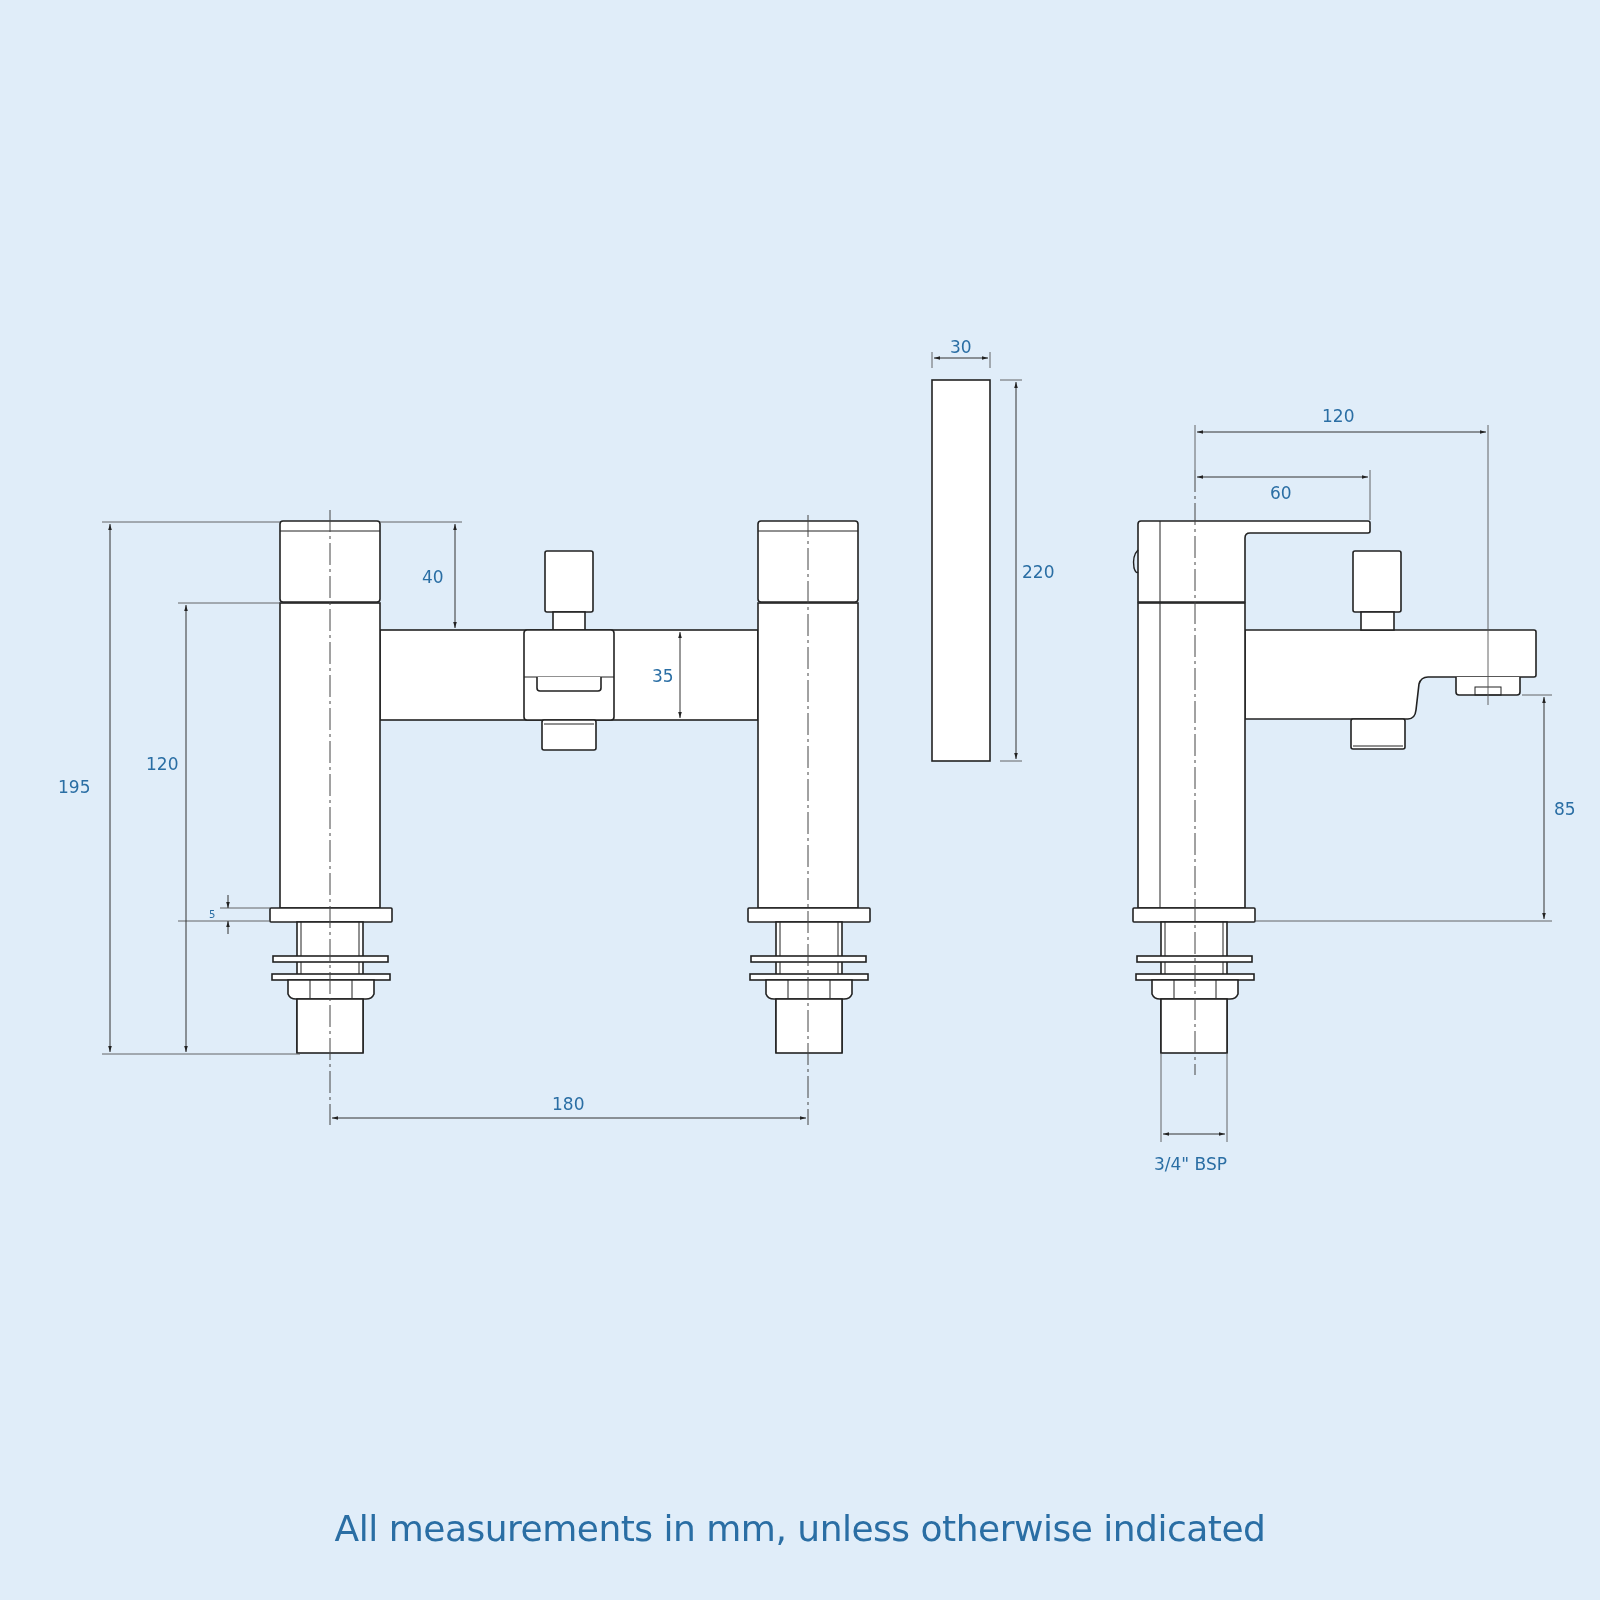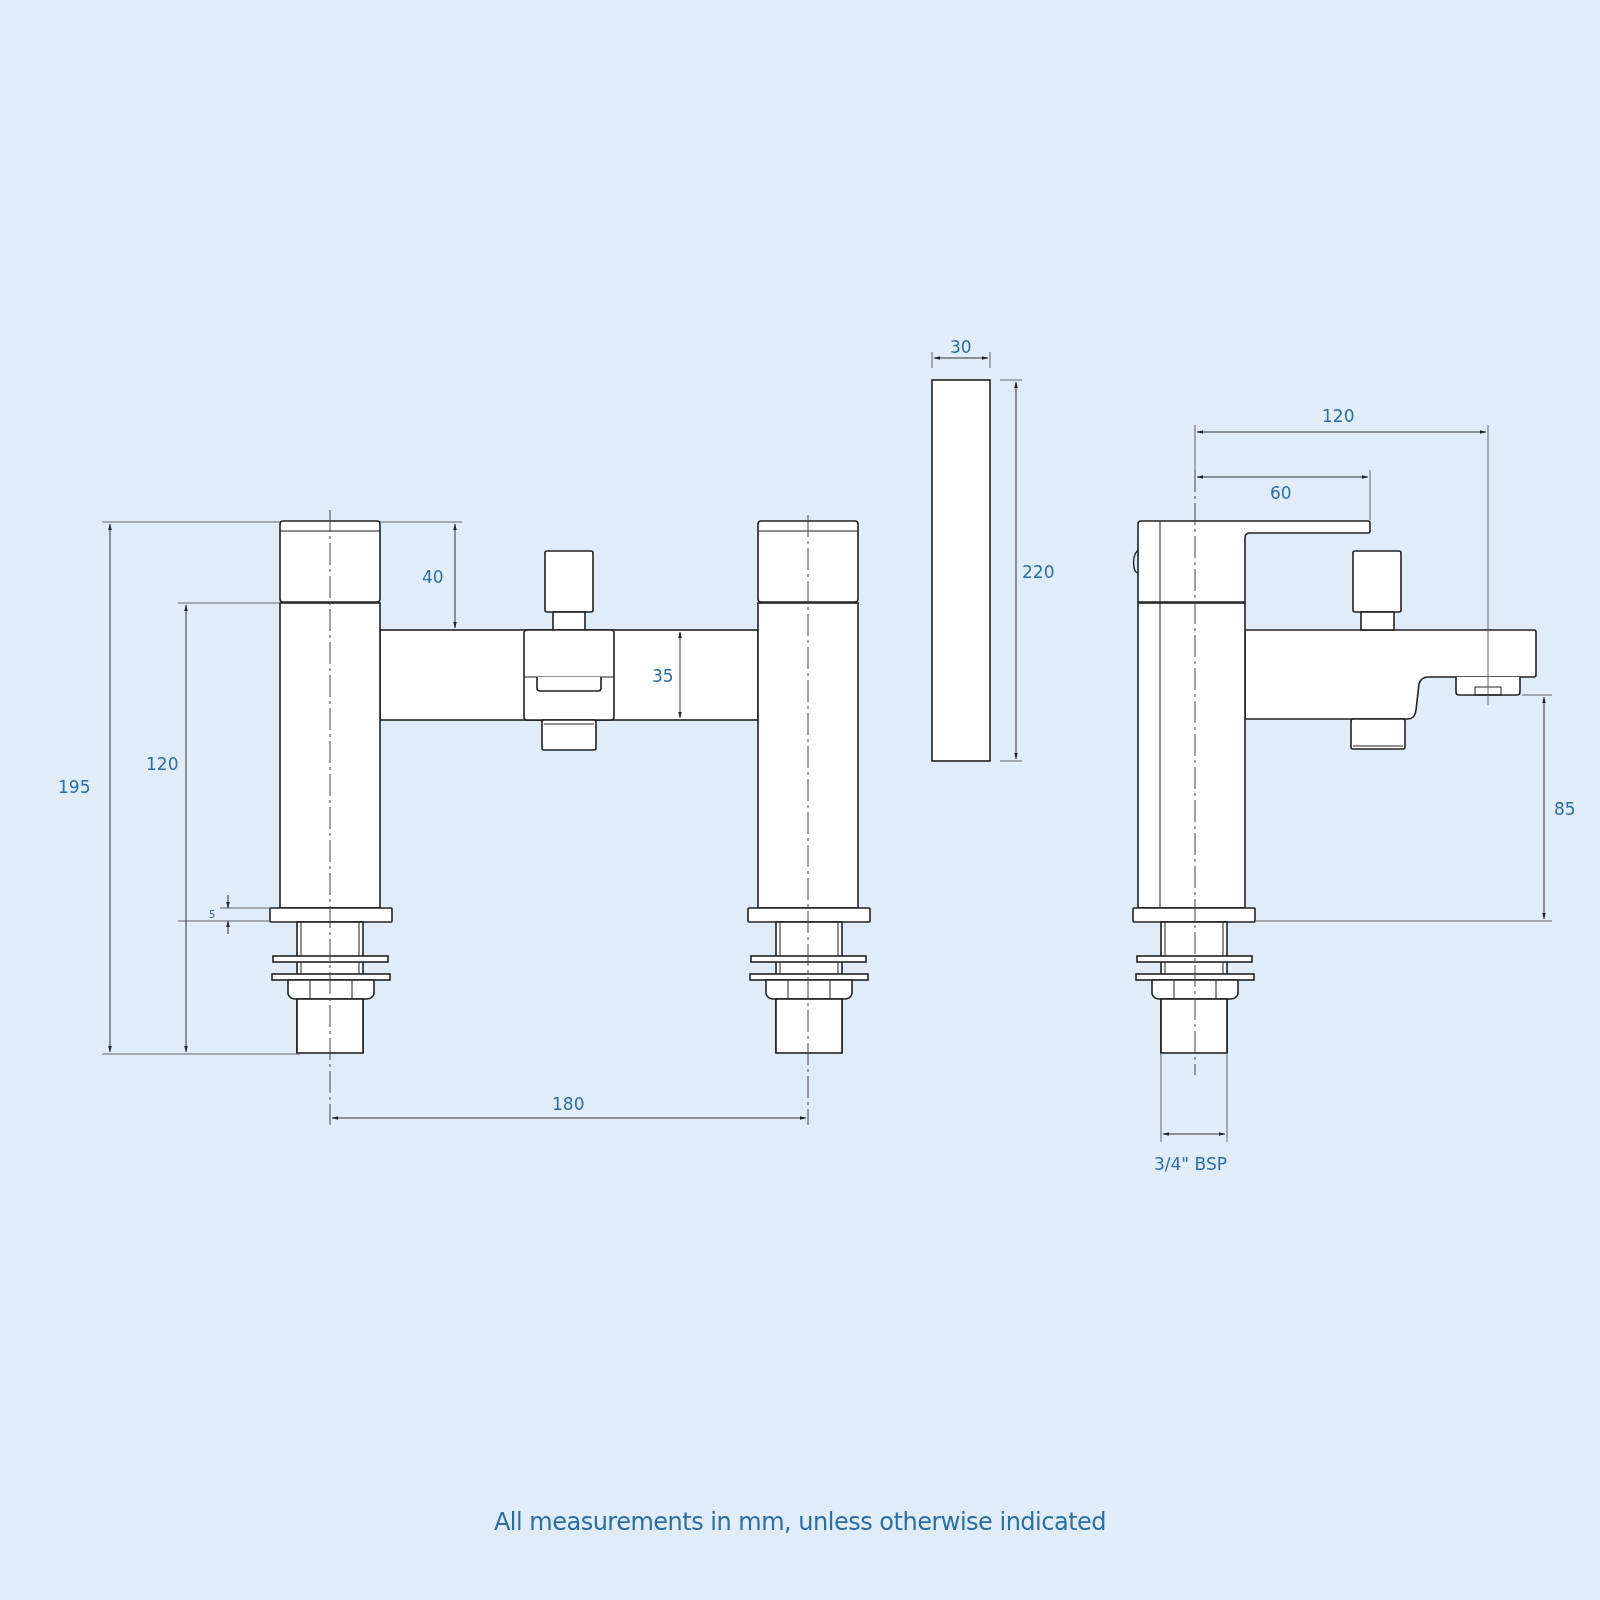--- a/index.html
+++ b/index.html
@@ -5,21 +5,21 @@
   html, body { margin: 0; padding: 0; }
   body { width: 1600px; height: 1600px; background: #e0edf9; overflow: hidden; position: relative; font-family: "DejaVu Sans", sans-serif; }
   svg#drawing { position: absolute; left: 0; top: 0; }
   .part { fill: #ffffff; stroke: #222222; stroke-width: 1.6; }
   .thin { fill: none; stroke: #222222; stroke-width: 1; }
   .dim { stroke: #333333; stroke-width: 1; fill: none; }
   .ext { stroke: #555555; stroke-width: 0.9; fill: none; }
   .center { stroke: #444444; stroke-width: 1; stroke-dasharray: 22 4 3 4; fill: none; }
   .lbl { fill: #2a6ea4; font-family: "DejaVu Sans", sans-serif; font-size: 17px; }
   .lbl-sm { fill: #2a6ea4; font-family: "DejaVu Sans", sans-serif; font-size: 10px; }
-  .footer { position: absolute; left: 0; width: 1600px; top: 1508px; text-align: center; color: #2a6ea4; font-family: "DejaVu Sans", sans-serif; font-size: 24px; letter-spacing: -0.5px; }
+  .footer { position: absolute; left: 0; width: 1600px; top: 1508px; text-align: center; color: #2a6ea4; font-family: "DejaVu Sans", sans-serif; font-size: 36px; letter-spacing: -0.5px; }
 </style>
 </head>
 <body>
 
 <svg id="drawing" width="1600" height="1600" viewBox="0 0 1600 1600" xmlns="http://www.w3.org/2000/svg">
   <defs>
     <marker id="arr" viewBox="0 0 10 10" refX="10" refY="5" markerWidth="10" markerHeight="6" orient="auto-start-reverse" markerUnits="userSpaceOnUse">
       <path d="M0,2 L10,5 L0,8 z" fill="#222"></path>
     </marker>
   </defs>

